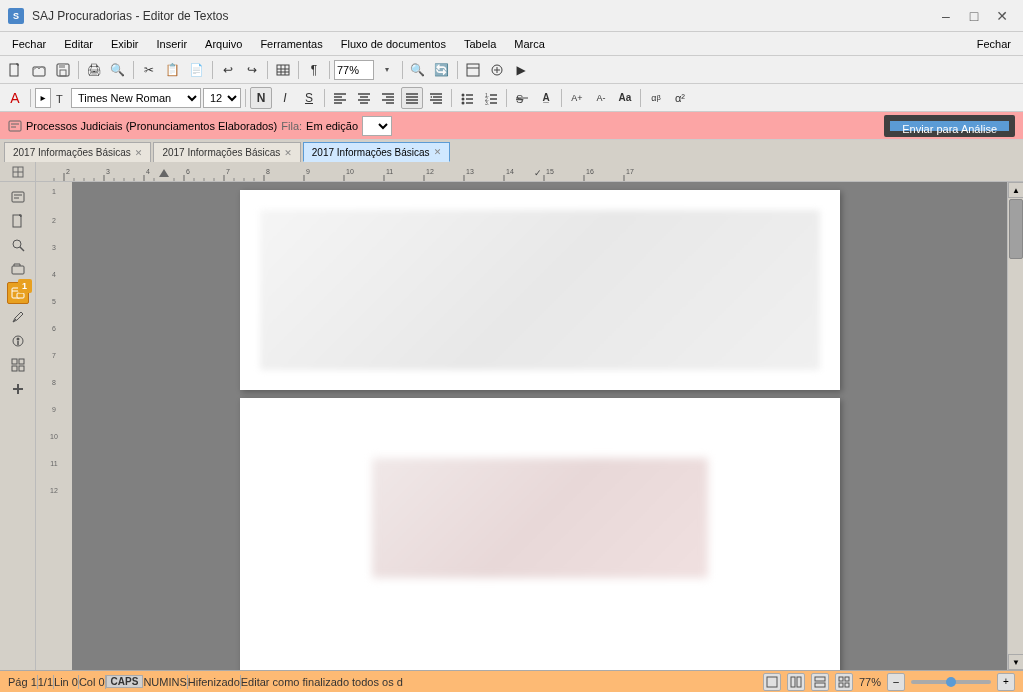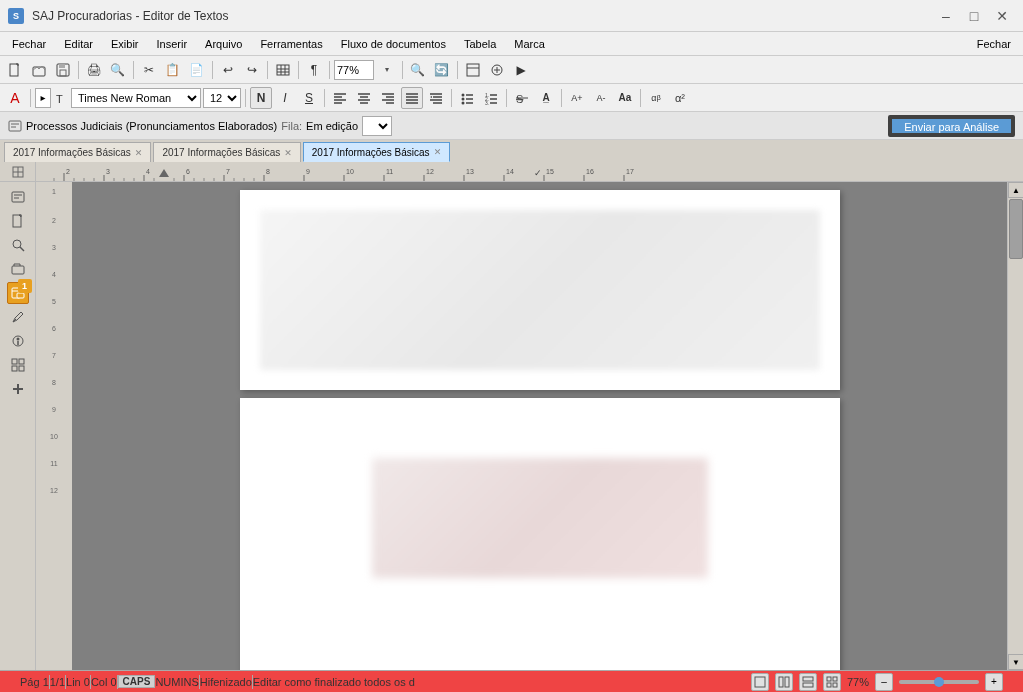--- a/index.html
+++ b/index.html
@@ -88,41 +88,41 @@
       height: 20px;
       font-size: 11px;
       border: 1px solid #aaa;
       background: white;
       padding: 0 2px;
       width: 38px;
     }
 
     
     .action-bar {
-      background: #e5e5e5;
+      background: #fca5a5;
       border-bottom: 1px solid #ccc;
       height: 28px;
       display: flex;
       align-items: center;
       padding: 0 8px;
       gap: 8px;
     }
     .action-bar-left { display: flex; align-items: center; gap: 4px; flex: 1; }
     .action-bar-select {
       height: 20px;
       font-size: 11px;
       border: 1px solid #aaa;
       background: white;
       padding: 0 4px;
       width: 280px;
     }
     .send-btn {
       background: #5b9bd5;
       color: white;
-      border: 4px solid #404040;
+      border: 6px solid #404040;
       padding: 2px 12px;
       height: 22px;
       cursor: pointer;
       font-size: 11px;
       border-radius: 2px;
     }
 
     
     .tabs-bar {
       background: #d4d0c8;
@@ -302,26 +302,26 @@
       padding: 2px 6px;
       font-size: 11px;
       color: #000;
       white-space: nowrap;
       z-index: 100;
       pointer-events: none;
     }
 
     
     .status-bar {
-      background: #ef4444;
+      background: #fdba74;
       height: 22px;
       border-top: 1px solid #aaa;
       display: flex;
       align-items: center;
-      padding: 0 20px;
+      padding: 0 8px;
       font-size: 11px;
       color: #333;
     }
     .status-item { display: flex; align-items: center; gap: 4px; }
     .status-separator { width: 1px; height: 14px; background: #aaa; }
     .status-right { margin-left: auto; display: flex; align-items: center; gap: 6px; }
     .zoom-btn { width: 18px; height: 18px; border: 1px solid #aaa; background: #e0e0e0; cursor: pointer; display: flex; align-items: center; justify-content: center; font-size: 10px; border-radius: 2px; }
     .zoom-slider { width: 80px; height: 4px; background: #aaa; border-radius: 2px; position: relative; }
     .zoom-slider-thumb { width: 10px; height: 10px; background: #5b9bd5; border-radius: 50%; position: absolute; top: -3px; left: 50%; transform: translateX(-50%); cursor: pointer; }
     .caps-badge { background: #d0d0d0; border: 1px solid #aaa; padding: 0 4px; font-size: 10px; font-weight: bold; }

